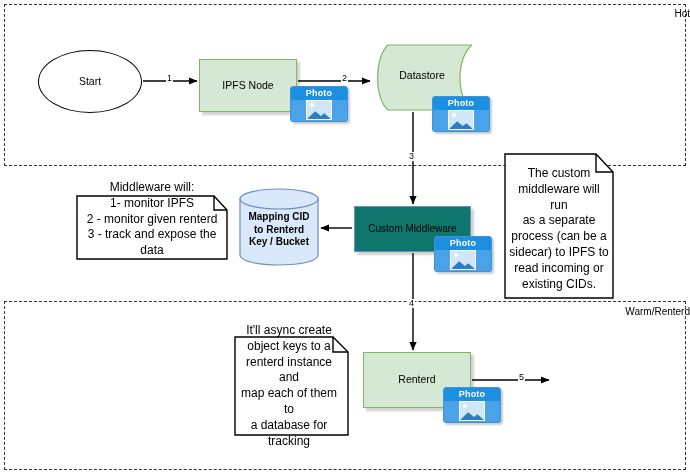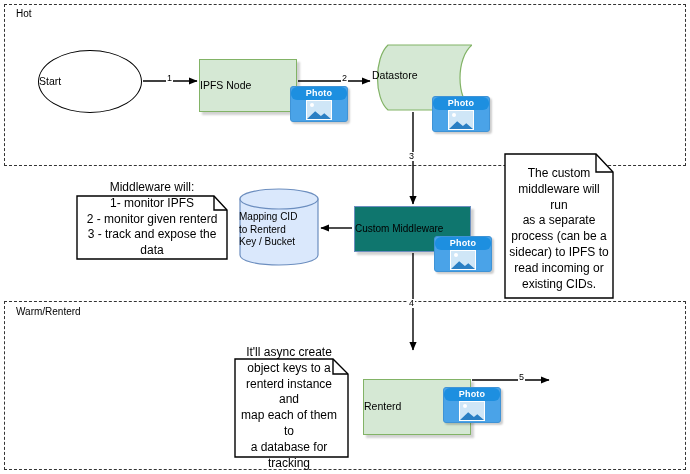--- a/index.html
+++ b/index.html
@@ -23,35 +23,35 @@
   .lane {
     position: absolute;
     border: 1px dashed #333333;
     background: #ffffff;
     box-sizing: border-box;
   }
   .lane-label {
     position: absolute;
     left: 0;
     right: 0;
-    text-align: left;
+    text-align: right;
     font-size: 10px;
     color: #000000;
     white-space: nowrap;
     padding-left: 16px;
   }
 
   
   .nlabel {
     position: absolute;
     left: 0;
     right: 0;
     top: 50%;
     transform: translateY(-50%);
-    text-align: left;
+    text-align: center;
     font-size: 10.5px;
     color: #000000;
     line-height: 1.25;
     pointer-events: none;
   }
 
   
   .ellipse {
     position: absolute;
     border: 1.4px solid #000000;
@@ -124,21 +124,20 @@
     position: absolute;
     top: 0; left: 0; right: 0;
     height: 13px;
     background: #1d8fe0;
     color: #ffffff;
     font-size: 9px;
     font-weight: bold;
     text-align: center;
     line-height: 13px;
     letter-spacing: .2px;
-    border-radius: 6px;
   }
   .photo .pic {
     position: absolute;
     top: 13px;
     left: 50%;
     transform: translateX(-50%);
     width: 26px;
     height: 20px;
     background: #cfe6f7;
     border: 1.5px solid #ffffff;
@@ -216,21 +215,21 @@
     <svg width="152" height="65" viewBox="0 0 152 65">
       <path d="M1,1 L138,1 L151,15 L151,64 L1,64 Z" fill="#ffffff" stroke="#000000" stroke-width="1.4"></path>
       <path d="M138,1 L138,15 L151,15" fill="none" stroke="#000000" stroke-width="1.4"></path>
     </svg>
     <div class="note-text">Middleware will:
 1- monitor IPFS
 2 - monitor given renterd
 3 - track and expose the data</div>
   </div>
 
-  <div class="cyl" style="left:239px; top:188px; width:80px; height:78px;">
+  <div class="cyl" style="left:239px; top:188px; width:80px; height:78px;font-weight:bold;">
     <svg width="80" height="78" viewBox="0 0 80 78">
       <path d="M1,11 L1,67 C1,73 18,77 40,77 C62,77 79,73 79,67 L79,11 Z" fill="#dae8fc" stroke="#6c8ebf" stroke-width="1.2"></path>
       <ellipse cx="40" cy="11" rx="39" ry="10" fill="#dae8fc" stroke="#6c8ebf" stroke-width="1.2"></ellipse>
     </svg>
     <div class="nlabel" style="top:42px; transform:translateY(-50%); white-space:pre-line; font-size:10px;">Mapping CID
 to Renterd
 Key / Bucket</div>
   </div>
 
   <div class="proc-blue" style="left:354px; top:206px; width:117px; height:46px;">
@@ -254,34 +253,34 @@
 as a separate
 process (can be a
 sidecar) to IPFS to
 read incoming or
 existing CIDs.</div>
   </div>
 
   <div class="lane" style="left:4px; top:301px; width:682px; height:169px;"></div>
   <div class="lane-label" style="top:306px;">Warm/Renterd</div>
 
-  <div class="note" style="left:234px; top:358px; width:110px; height:100px;">
+  <div class="note" style="left:234px; top:336px; width:110px; height:100px;">
     <svg width="115" height="100" viewBox="0 0 115 100">
       <path d="M1,1 L99,1 L114,16 L114,99 L1,99 Z" fill="#ffffff" stroke="#000000" stroke-width="1.4"></path>
       <path d="M99,1 L99,16 L114,16" fill="none" stroke="#000000" stroke-width="1.4"></path>
     </svg>
     <div class="note-text">It'll async create
 object keys to a
 renterd instance and
 map each of them to
 a database for
 tracking</div>
   </div>
 
-  <div class="proc" style="left:363px; top:352px; width:108px; height:56px;margin-top:27px;">
+  <div class="proc" style="left:363px; top:352px; width:108px; height:56px;">
     <div class="nlabel">Renterd</div>
   </div>
   <div class="photo" style="left:443px; top:387px;">
     <div class="cap">Photo</div>
     <div class="pic">
       <div class="sun"></div>
         <div class="mtn"></div>
     </div>
   </div>
 

